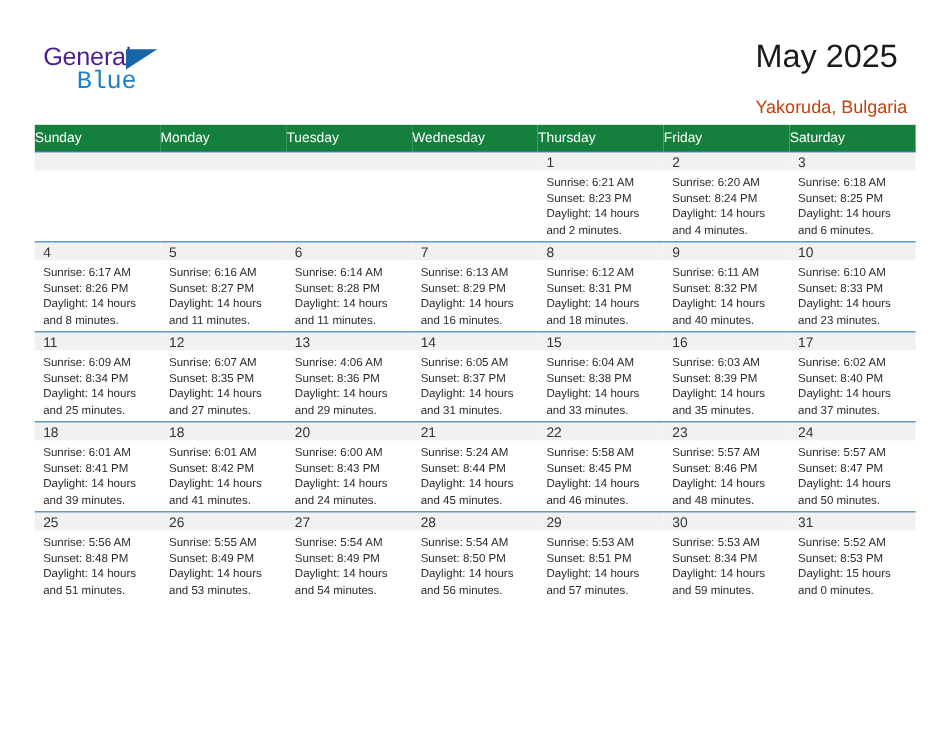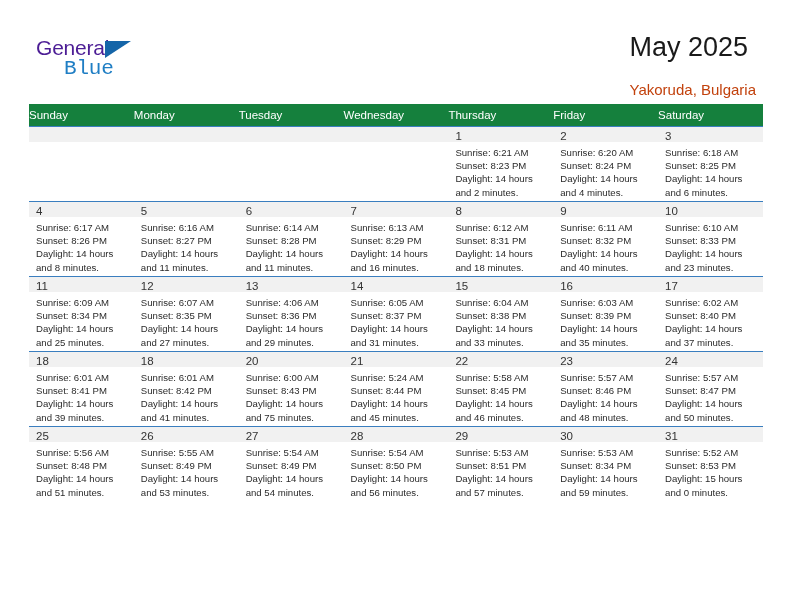--- a/index.html
+++ b/index.html
@@ -360,21 +360,21 @@
               <div>Daylight: 14 hours</div>
               <div>and 41 minutes.</div>
             </div>
           </td>
           <td>
             <div class="daynum-band">20</div>
             <div class="cell-body">
               <div>Sunrise: 6:00 AM</div>
               <div>Sunset: 8:43 PM</div>
               <div>Daylight: 14 hours</div>
-              <div>and 75 minutes.</div>
+              <div>and 24 minutes.</div>
             </div>
           </td>
           <td>
             <div class="daynum-band">21</div>
             <div class="cell-body">
               <div>Sunrise: 5:24 AM</div>
               <div>Sunset: 8:44 PM</div>
               <div>Daylight: 14 hours</div>
               <div>and 45 minutes.</div>
             </div>

